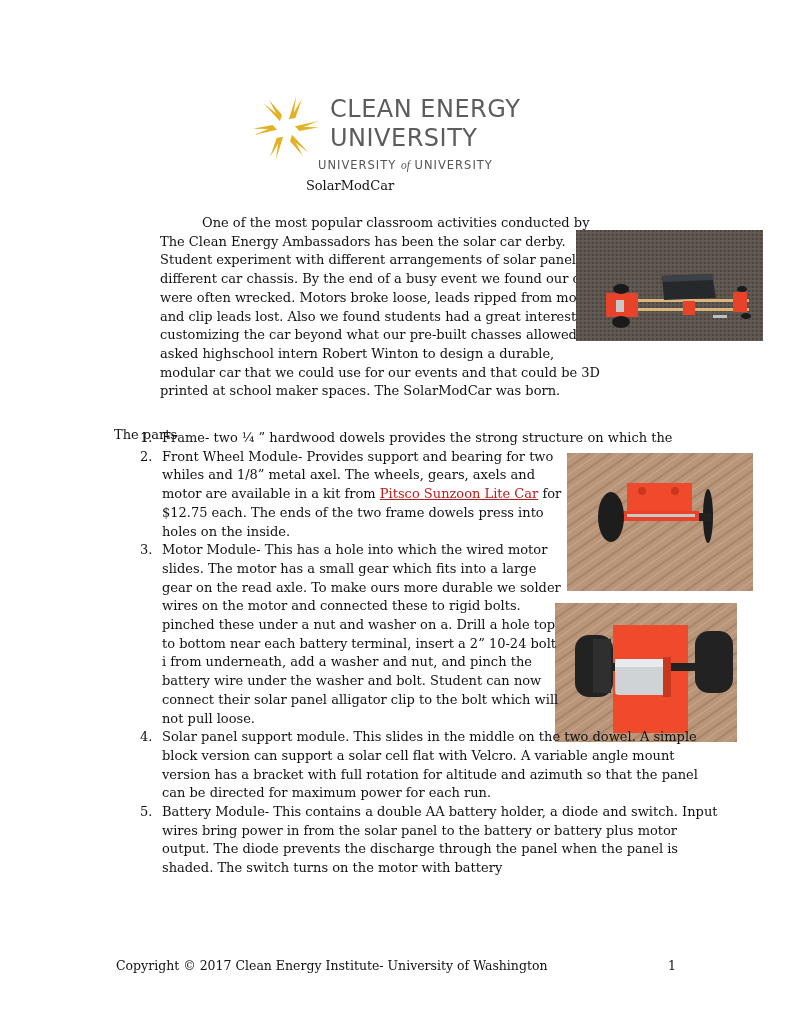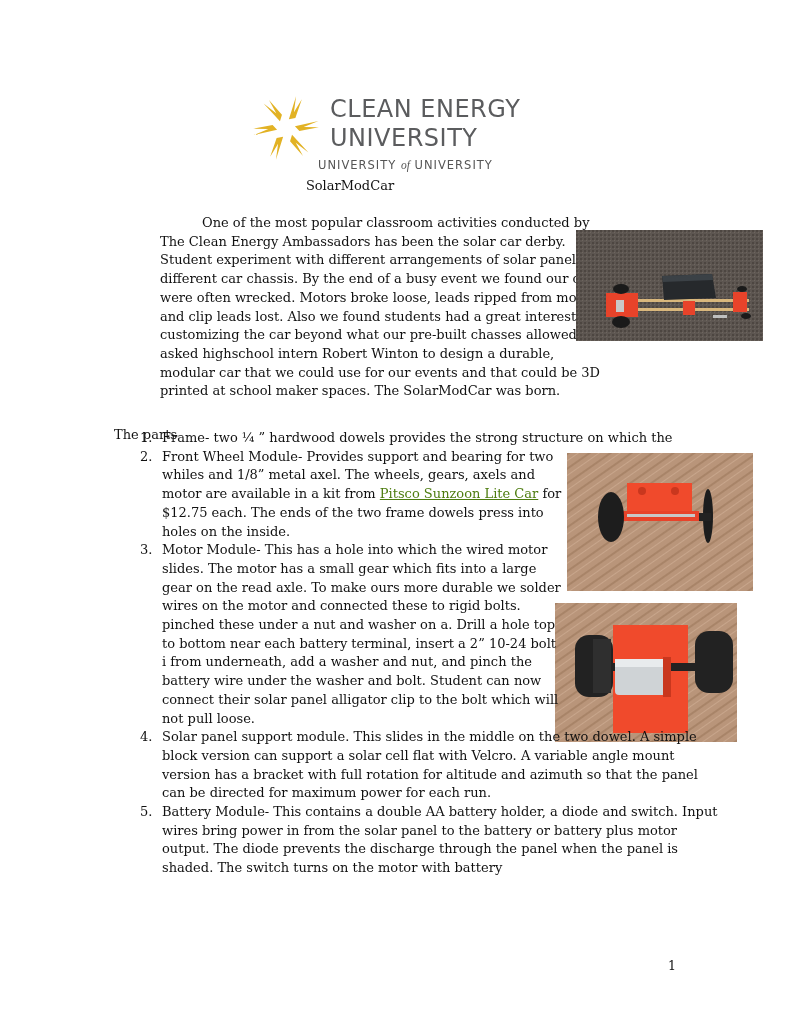--- a/index.html
+++ b/index.html
@@ -28,21 +28,21 @@
   .intro .indent { display: inline-block; width: 42px; }
 
   .parts-heading { left: 114px; top: 426px; }
 
   .parts { position: absolute; left: 114px; top: 429px; width: 590px; margin: 0; padding: 0; list-style: none;
            font-size: 13px; line-height: 18.7px; }
   .parts li { position: relative; padding-left: 48px; }
   .parts .num { position: absolute; left: 26px; top: 0; }
   .parts .w-full { display: block; width: 560px; }
   .parts .w-narrow { display: block; width: 420px; }
-  a.link { color: #4d7c0f; text-decoration: underline; }
+  a.link { color: #b91c1c; text-decoration: underline; }
 
   .footer { position: absolute; left: 116px; top: 958px; font-size: 12.5px; }
   .page-num { position: absolute; left: 668px; top: 958px; font-size: 12.5px; }
 
   .photo { position: absolute; overflow: hidden; }
   .photo svg { display: block; width: 100%; height: 100%; }
   .photo-1 { left: 576px; top: 230px; width: 187px; height: 111px; }
   .photo-2 { left: 567px; top: 453px; width: 186px; height: 138px; }
   .photo-3 { left: 555px; top: 603px; width: 182px; height: 139px; }
 </style>
@@ -161,14 +161,15 @@
     <li style="width:560px">
       <span class="num">4.</span>
       <span>Solar panel support module. This slides in the middle on the two dowel. A simple block version  can support a solar cell flat with Velcro.  A variable angle mount version has a bracket with full rotation for altitude and azimuth so that the panel can be directed for maximum power for each run.</span>
     </li>
     <li style="width:560px">
       <span class="num">5.</span>
       <span>Battery Module- This contains a double AA battery holder, a diode and switch. Input wires bring power in from the solar panel to the battery or battery plus motor output. The diode prevents the discharge through the panel when the panel is shaded. The switch turns on the motor with battery</span>
     </li>
   </ol>
 
+  <div class="footer">Copyright © 2017 Clean Energy Institute- University of Washington</div>
   <div class="page-num">1</div>
 </div>
 
 </body></html>

